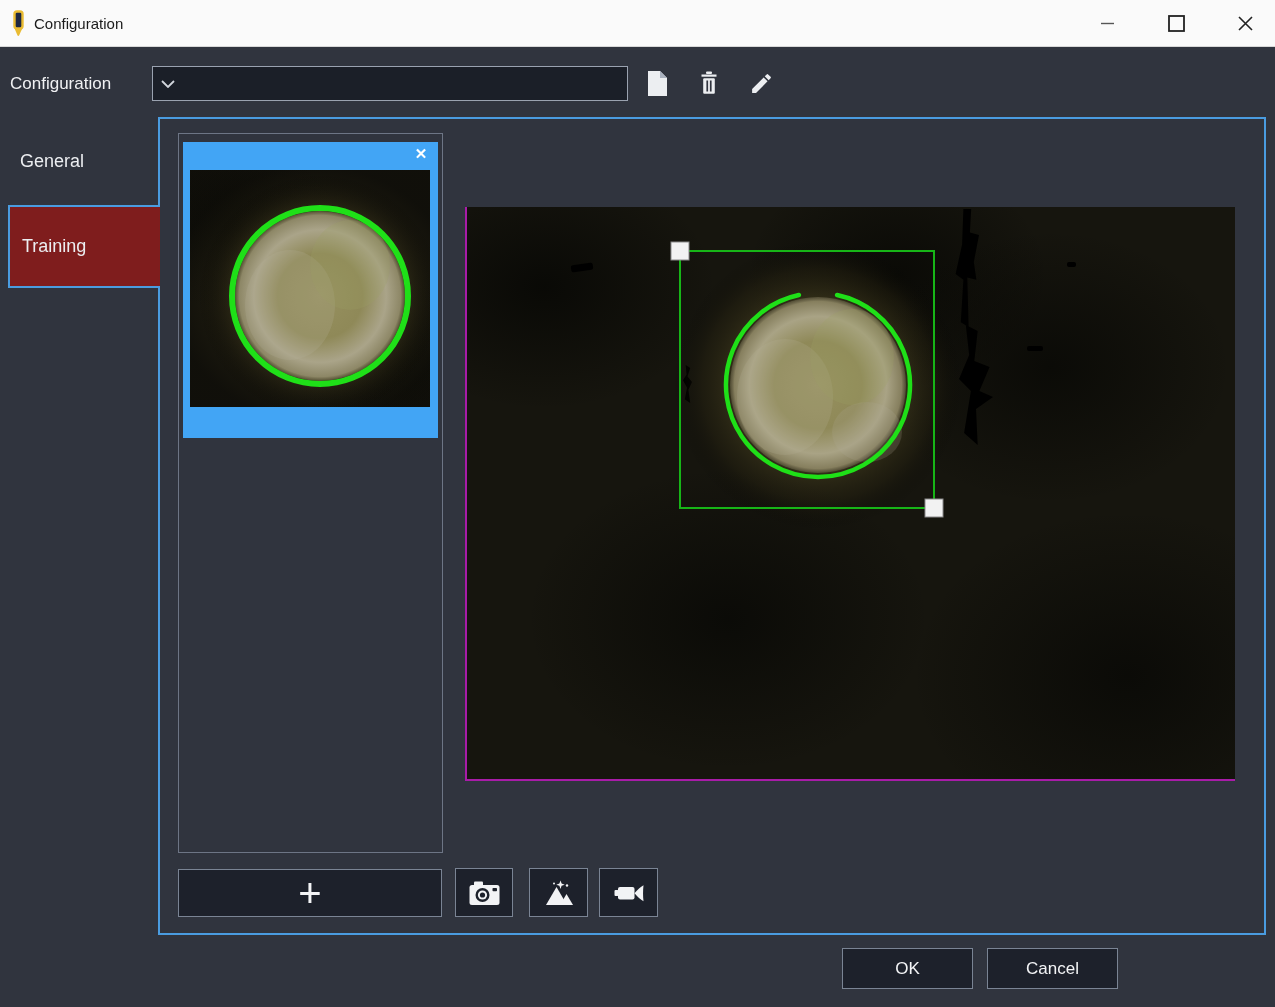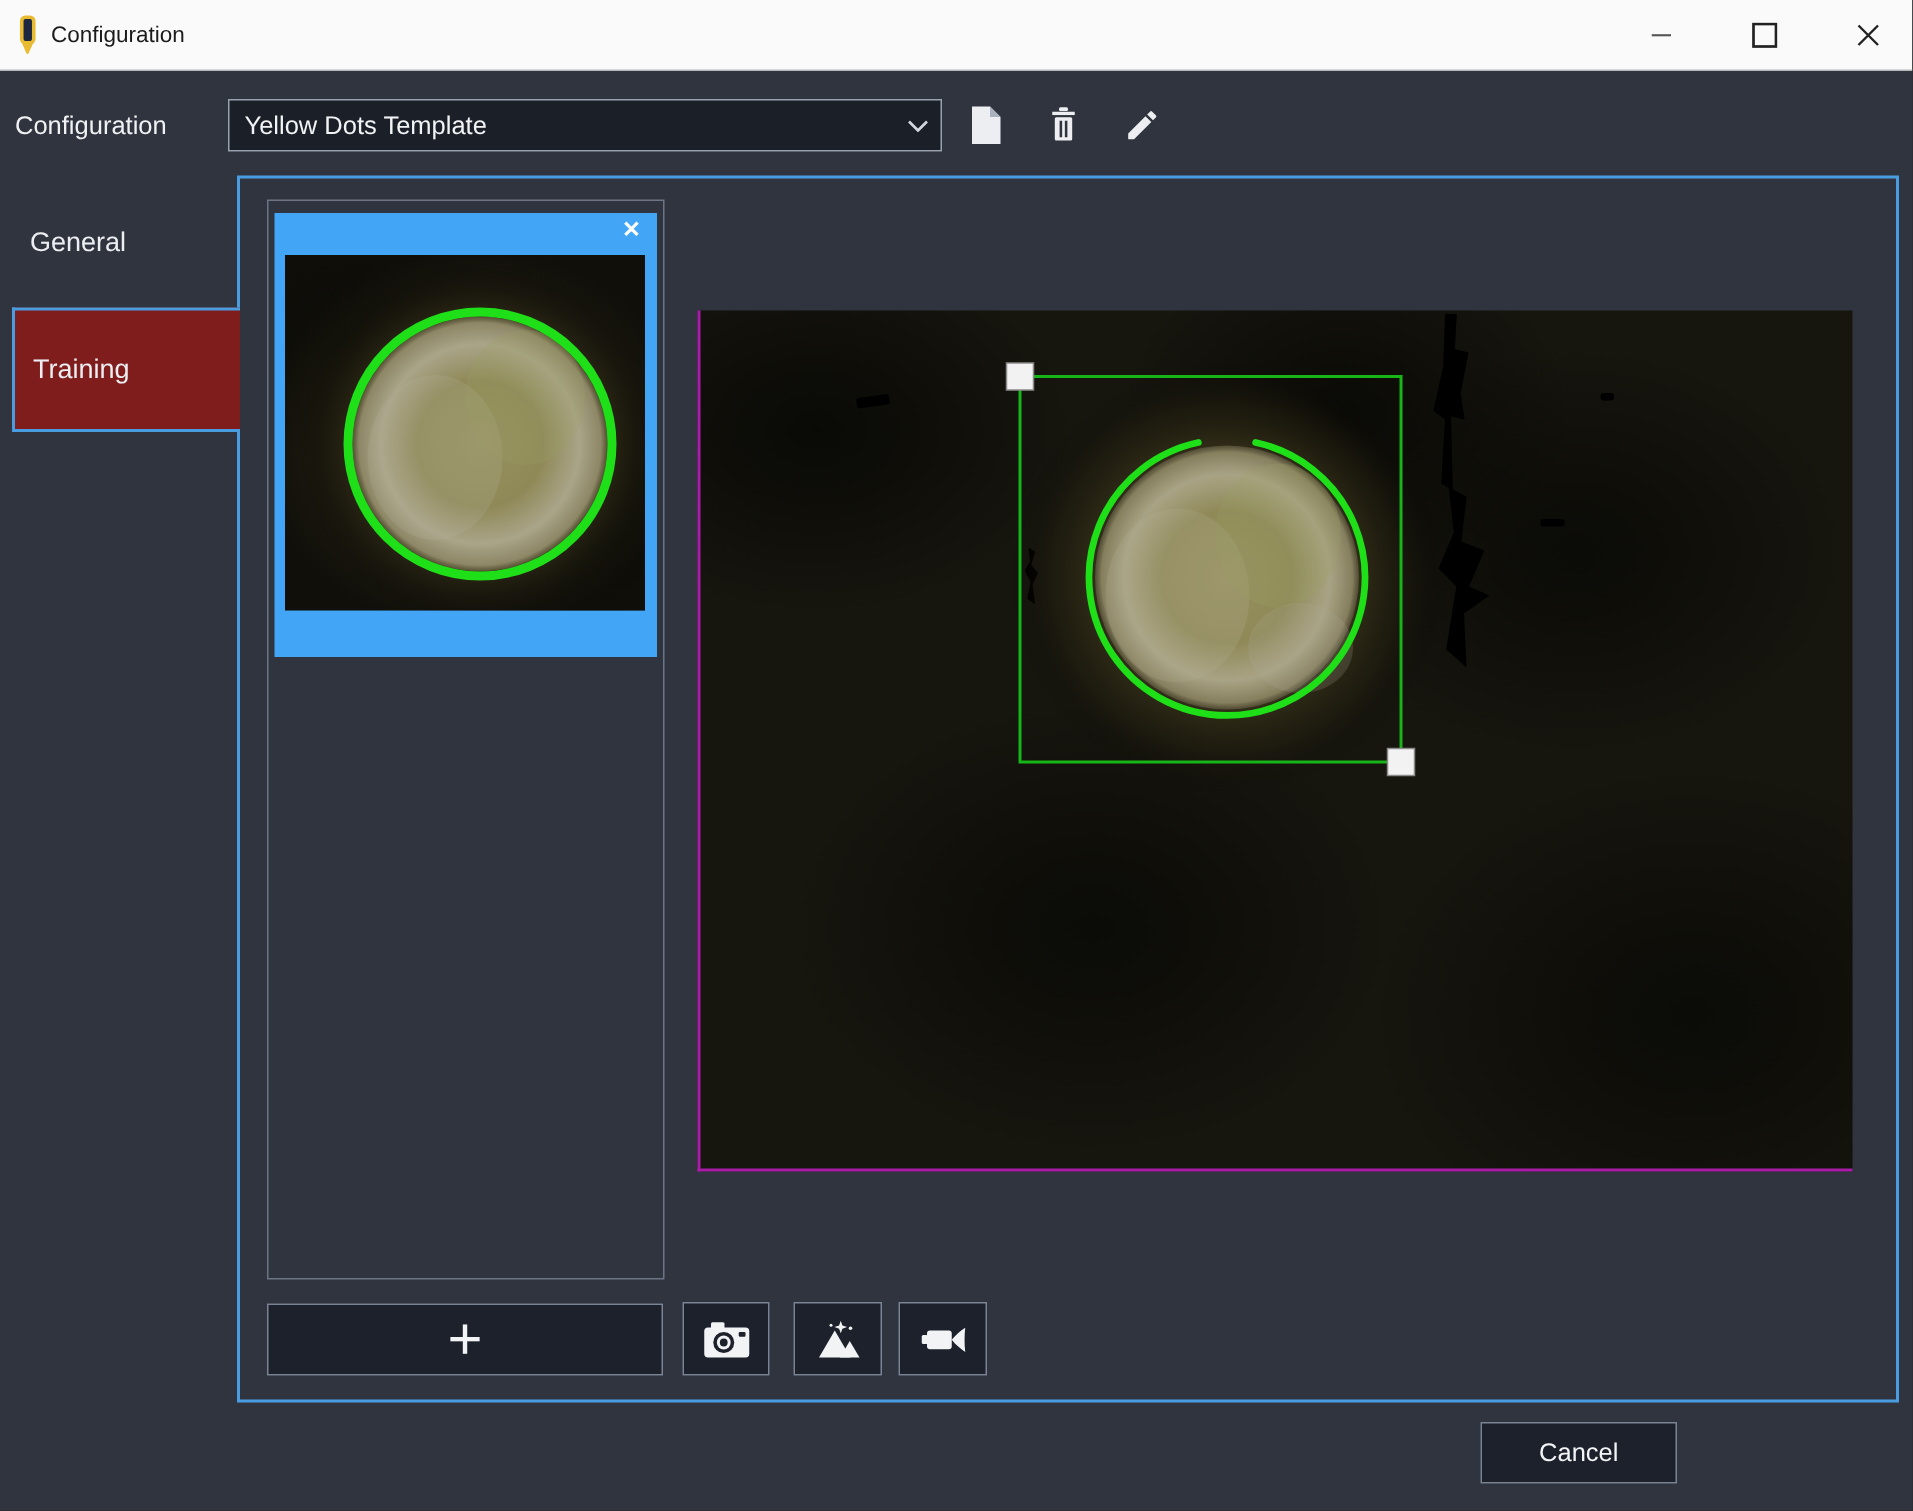--- a/index.html
+++ b/index.html
@@ -148,21 +148,20 @@
     </button>
     <button class="tb-btn tb-close">
       <svg width="15" height="15" viewBox="0 0 15 15">
           <path d="M1 1 L14 14 M14 1 L1 14" stroke="#222" stroke-width="1.6"></path>
         </svg>
     </button>
   </div>
 
   <span class="config-label">Configuration</span>
   <div class="combo">
-    <span class="combo-value">Yellow Dots Template</span>
     <span class="combo-arrow">
       <svg width="14" height="8" viewBox="0 0 14 8">
           <path d="M1 1 L7 7 L13 1" fill="none" stroke="#d2d6dd" stroke-width="1.8"></path>
         </svg>
     </span>
   </div>
   <button class="hdr-btn hdr-new">
     <svg width="21" height="27" viewBox="0 0 21 27">
       <path d="M1 1 L13 1 L20 8 L20 26 L1 26 Z" fill="#eceef1"></path>
       <path d="M13 1 L13 8 L20 8 Z" fill="#aab2bf"></path>
@@ -275,15 +274,16 @@
       <ellipse cx="318" cy="190" rx="48" ry="58" fill="#b5b096" opacity="0.22"></ellipse>
       <ellipse cx="385" cy="150" rx="42" ry="48" fill="#9da063" opacity="0.25"></ellipse>
       <ellipse cx="400" cy="225" rx="35" ry="30" fill="#b0ac95" opacity="0.2"></ellipse>
       <path d="M 370.1 88 A 92 92 0 1 1 331.9 88" fill="none" stroke="#1fe018" stroke-width="4.5" stroke-linecap="round"></path>
       <rect x="213" y="44" width="254" height="257" fill="none" stroke="#17b517" stroke-width="2"></rect>
       <rect x="204" y="35" width="18" height="18" fill="#f2f2f2" stroke="#8a8a8a" stroke-width="1"></rect>
       <rect x="458" y="292" width="18" height="18" fill="#f2f2f2" stroke="#8a8a8a" stroke-width="1"></rect>
     </svg>
   </div>
 
+  <button class="footer-btn btn-dark btn-ok">OK</button>
   <button class="footer-btn btn-dark btn-cancel">Cancel</button>
 
 </div>
 
 </body></html>

